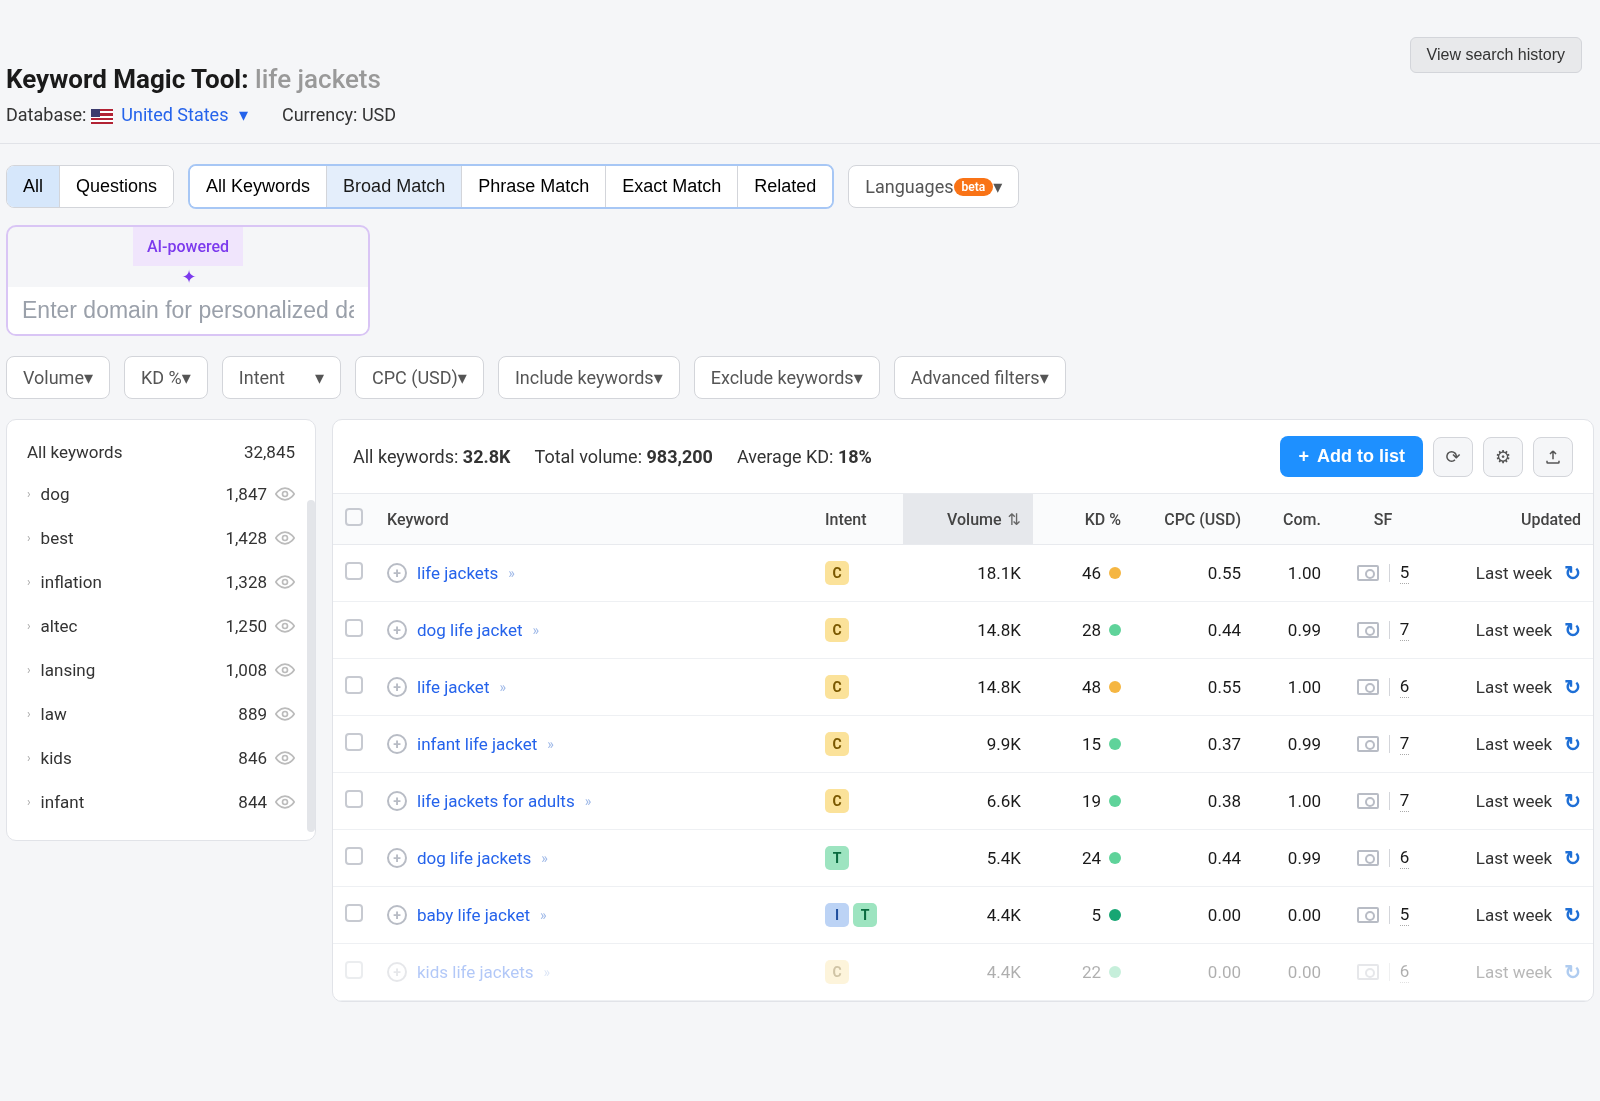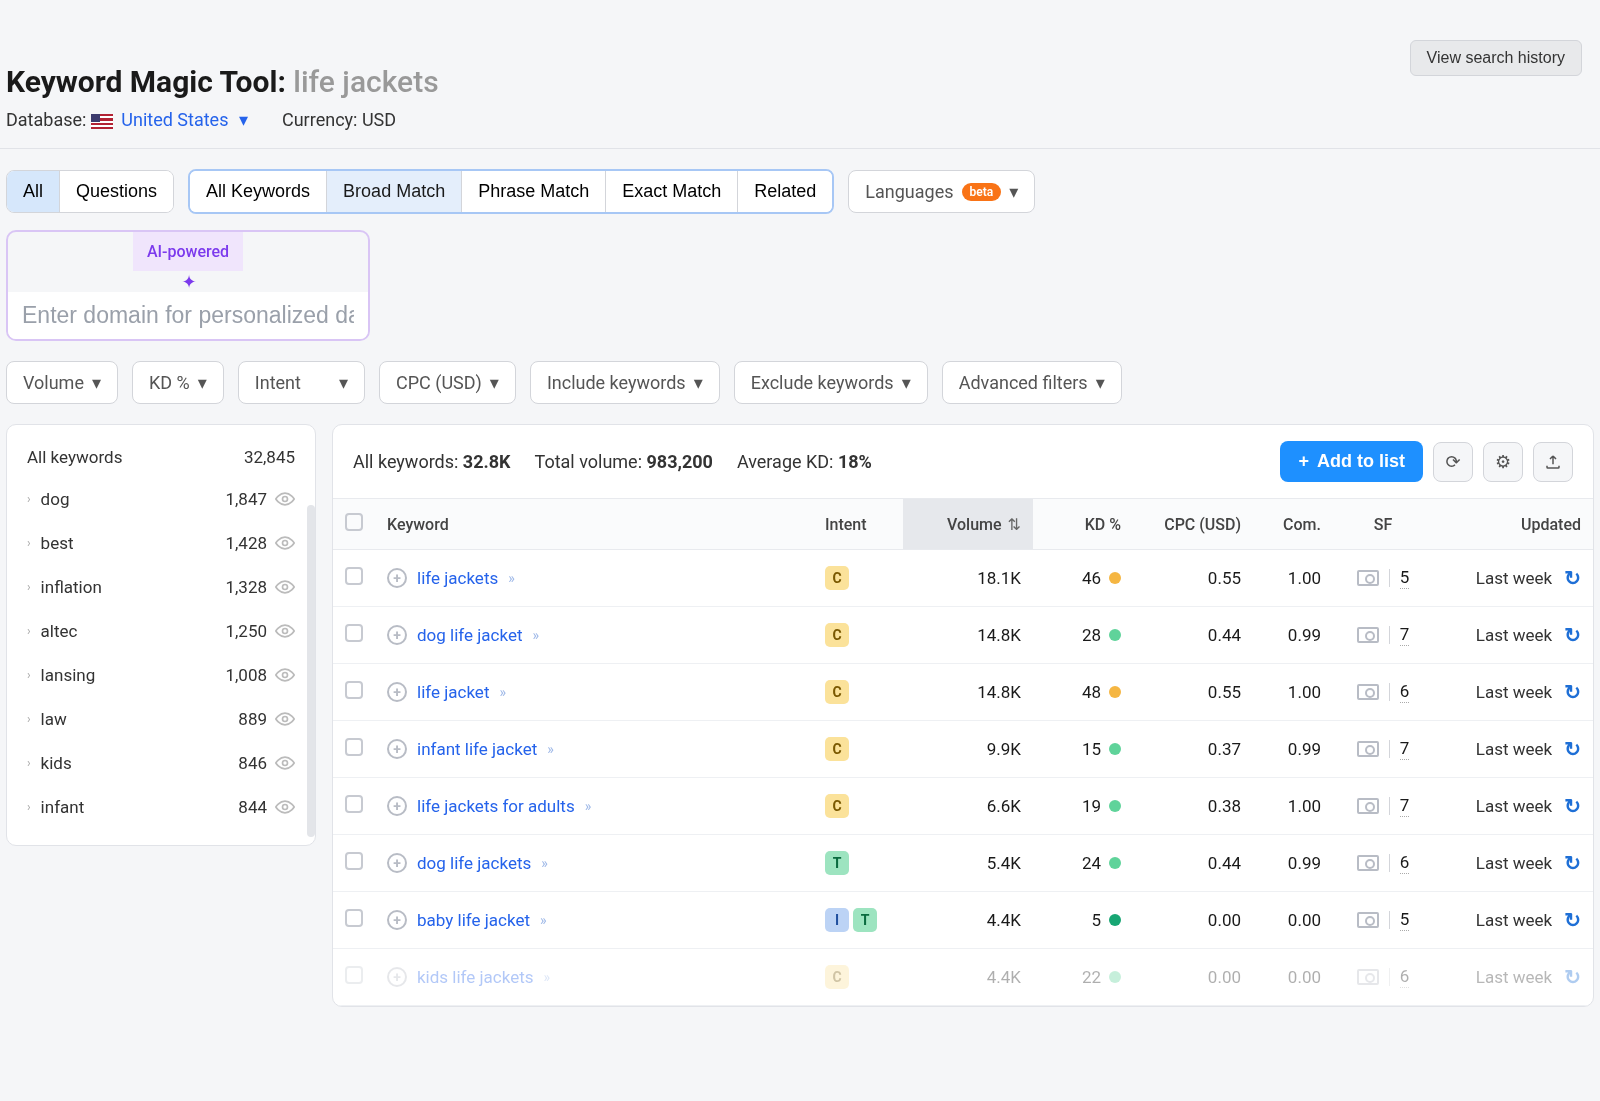--- a/index.html
+++ b/index.html
@@ -2,40 +2,40 @@
 <html><head>
 <meta charset="utf-8">
 <style>
 * { box-sizing: border-box; margin: 0; padding: 0; }
 body { font-family: -apple-system, BlinkMacSystemFont, "Segoe UI", Roboto, Arial, sans-serif; background: #f5f6f8; color: #1a1a1a; font-size: 14px; }
 .page { width: 1600px; height: 1101px; overflow: hidden; position: relative; background: #f5f6f8; }
 
 
 .header { padding: 16px 18px 0 6px; }
 .title-row { display: flex; align-items: center; justify-content: space-between; }
-.title { font-size: 30px; font-weight: 700; color: #1a1a1a; margin-top: 48px; }
+.title { font-size: 26px; font-weight: 700; color: #1a1a1a; margin-top: 48px; }
 .title-query { color: #999; font-weight: 500; }
 .btn-history { background: #e8e9eb; border: 1px solid #d3d5da; padding: 8px 16px; border-radius: 6px; font-size: 16px; cursor: pointer; color: #333; }
 .subhead { margin-top: 10px; display: flex; gap: 34px; align-items: center; font-size: 18px; color: #333; }
 .flag { display:inline-block; width:22px; height:15px; background: linear-gradient(to bottom, #b22234 0 15%, #fff 15% 30%, #b22234 30% 45%, #fff 45% 60%, #b22234 60% 75%, #fff 75% 90%, #b22234 90% 100%); position:relative; vertical-align:middle; margin-right:4px;}
 .flag::before{content:"";position:absolute;top:0;left:0;width:9px;height:8px;background:#3c3b6e;}
 .link-blue { color: #2563eb; cursor: pointer; }
 .chev-down { margin-left:6px; color:#2563eb; }
 
 .divider { border: none; border-top: 1px solid #e1e3e8; margin: 18px 0 0 0; }
 
 
 .filters1 { padding: 20px 6px 0; display: flex; gap: 14px; align-items: center; flex-wrap: wrap; }
 .seg { display:inline-flex; border:1px solid #d3d5da; border-radius:8px; overflow:hidden; background:#fff;}
 .seg-btn { padding: 10px 16px; font-size:18px; border:none; background:#fff; cursor:pointer; }
 .seg-btn + .seg-btn { border-left:1px solid #d3d5da; }
 .seg-btn.active { background:#d6e7fb; }
 .seg.highlight { border:2px solid #a7c7f5; }
 .seg.highlight .seg-btn.active { background:#e4eefb; color:#1a1a1a; font-weight:500;}
-.pill { display:inline-flex; align-items:center; gap:8px; padding:10px 16px; border:1px solid #d3d5da; border-radius:8px; background:#fff; font-size:18px; cursor:pointer; color:#555; }
+.pill { display:inline-flex; align-items:center; padding:10px 16px; border:1px solid #d3d5da; border-radius:8px; background:#fff; font-size:18px; cursor:pointer; color:#555; }
 .badge-beta { background:#f97316; color:#fff; font-size:12px; padding:2px 8px; border-radius:10px; font-weight:600; }
 
 
 .ai-row { margin: 16px 6px 0; display:inline-flex; align-items:center; border:2px solid #d9c5f5; border-radius:10px; overflow:hidden;flex-direction:column;}
 .ai-label { background:#f0e5fc; color:#7c3aed; padding:10px 14px; font-size:16px; font-weight:500;}
 .ai-input { border:none; padding:10px 14px; font-size:23px; width:360px; outline:none; color:#a21caf;}
 .ai-input::placeholder { color:#9aa0aa; }
 .sparkle { color:#7c3aed; margin-right:8px; font-size:18px;}
 
 

